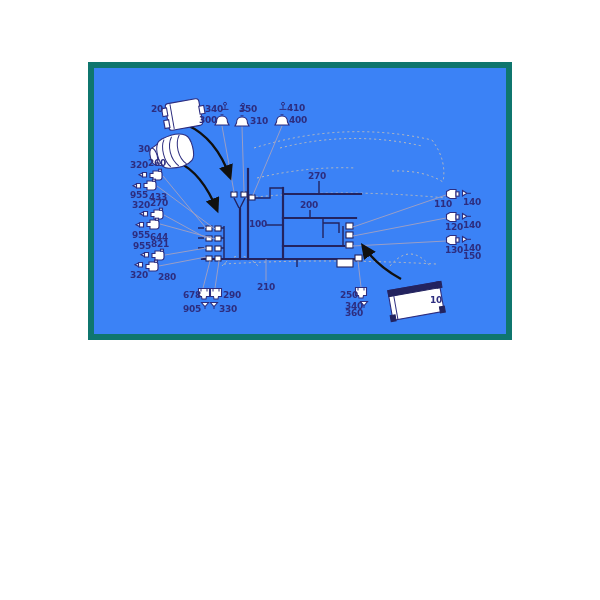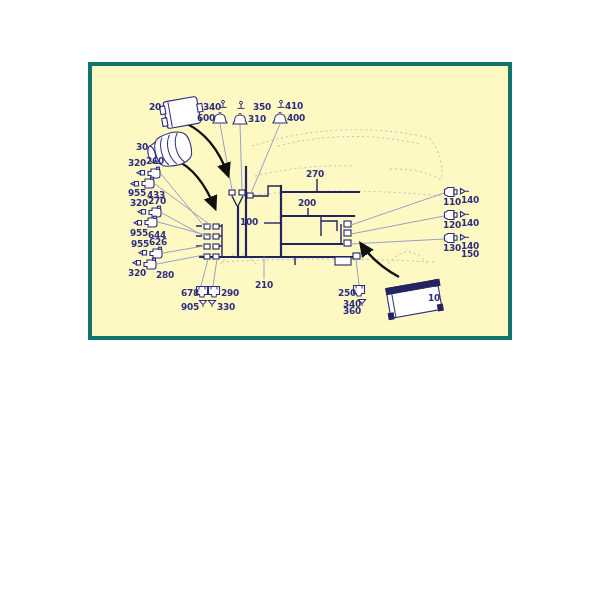--- a/index.html
+++ b/index.html
@@ -1,19 +1,19 @@
 <!DOCTYPE html>
 <html><head>
 <meta charset="utf-8">
 <style>
   html,body{margin:0;padding:0;background:#fff;}
   .stage{position:relative;width:600px;height:600px;background:#fff;overflow:hidden;
          font-family:"DejaVu Sans",sans-serif;}
   .frame{position:absolute;left:88px;top:62px;width:424px;height:278px;
-         border:4px solid #0f766e;background:#fef9c3;box-sizing:border-box;}
+         border:6px solid #0f766e;background:#3b82f6;box-sizing:border-box;}
   .art{position:absolute;left:0;top:0;}
   .lbl{position:absolute;font-size:9px;font-weight:bold;color:var(--label,#2d2d7f);
        line-height:9px;white-space:nowrap;letter-spacing:-0.2px;}
   
   .hv{stroke:var(--harness,#23235f);stroke-width:2.2;fill:none;stroke-linecap:square;}
   .hm{stroke:var(--harness,#23235f);stroke-width:1.4;fill:none;}
   .ld{stroke:var(--leader,#9a9ec6);stroke-width:1;fill:none;}
   .tm{fill:#fff;stroke:var(--harness,#23235f);stroke-width:1.1;}
   .car{stroke:var(--car-outline,#bcbcbc);stroke-width:1;stroke-dasharray:2 3;fill:none;}
   .ar{stroke:var(--arrow,#101010);stroke-width:2.4;fill:none;}
@@ -215,37 +215,37 @@
 
     <span class="lbl" style="left:36px;top:93px">320</span>
     <span class="lbl" style="left:54px;top:91px">260</span>
     <span class="lbl" style="left:36px;top:123px">955</span>
     <span class="lbl" style="left:55px;top:125px">433</span>
     <span class="lbl" style="left:38px;top:133px">320</span>
     <span class="lbl" style="left:56px;top:131px">270</span>
     <span class="lbl" style="left:38px;top:163px">955</span>
     <span class="lbl" style="left:56px;top:165px">644</span>
     <span class="lbl" style="left:39px;top:174px">955</span>
-    <span class="lbl" style="left:57px;top:172px">626</span>
+    <span class="lbl" style="left:57px;top:172px">821</span>
     <span class="lbl" style="left:36px;top:203px">320</span>
     <span class="lbl" style="left:64px;top:205px">280</span>
 
     <span class="lbl" style="left:111px;top:37px">340</span>
-    <span class="lbl" style="left:105px;top:48px">600</span>
-    <span class="lbl" style="left:161px;top:37px">350</span>
+    <span class="lbl" style="left:105px;top:48px">300</span>
+    <span class="lbl" style="left:145px;top:37px">350</span>
     <span class="lbl" style="left:156px;top:49px">310</span>
     <span class="lbl" style="left:193px;top:36px">410</span>
     <span class="lbl" style="left:195px;top:48px">400</span>
 
     <span class="lbl" style="left:214px;top:104px">270</span>
     <span class="lbl" style="left:206px;top:133px">200</span>
-    <span class="lbl" style="left:148px;top:152px">100</span>
+    <span class="lbl" style="left:155px;top:152px">100</span>
     <span class="lbl" style="left:163px;top:215px">210</span>
 
-    <span class="lbl" style="left:351px;top:132px">110</span>
+    <span class="lbl" style="left:340px;top:132px">110</span>
     <span class="lbl" style="left:369px;top:130px">140</span>
     <span class="lbl" style="left:351px;top:155px">120</span>
     <span class="lbl" style="left:369px;top:153px">140</span>
     <span class="lbl" style="left:351px;top:178px">130</span>
     <span class="lbl" style="left:369px;top:176px">140</span>
     <span class="lbl" style="left:369px;top:184px">150</span>
 
     <span class="lbl" style="left:89px;top:223px">678</span>
     <span class="lbl" style="left:129px;top:223px">290</span>
     <span class="lbl" style="left:89px;top:237px">905</span>

